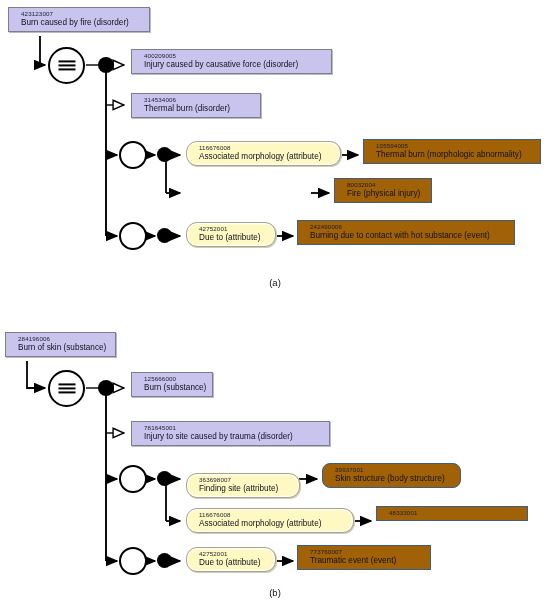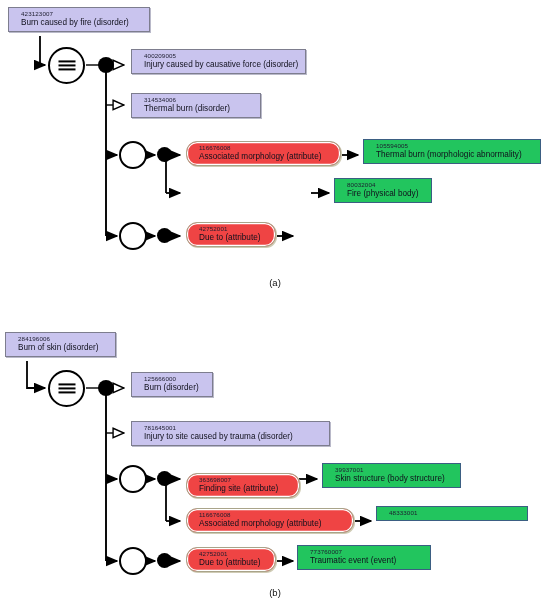--- a/index.html
+++ b/index.html
@@ -52,25 +52,25 @@
     display: block;
     white-space: nowrap;
   }
 
   .concept {
     background: #c9c4ee;
     border: 1px solid #7d7d8e;
     box-shadow: 1px 1px 0 #b9b9c9;
   }
   .value {
-    background: #22c55e;
+    background: #a16207;
     border: 1px solid #3b5e82;
   }
   .attribute {
-    background: #ef4444;
+    background: #fef9c3;
     border: 1px solid #a9a48a;
     border-radius: 11px;
     box-shadow: 0 0 0 1.2px #ffffff inset, 1px 1px 0 #cfcbb4;
   }
 
   .circle-eq, .circle-group {
     position: absolute;
     border: 2px solid #000000;
     border-radius: 50%;
     background: #ffffff;
@@ -155,21 +155,21 @@
 
   <div class="circle-eq" style="left:48px; top:47px; width:37px; height:37px;">
     <span class="bars">
         <i></i>
         <i></i>
         <i></i>
       </span>
   </div>
   <div class="dot" style="left:98px; top:57px; width:16px; height:16px;"></div>
 
-  <div class="node concept" style="left:131px; top:49px; width:175px;">
+  <div class="node concept" style="left:131px; top:49px; width:201px;">
     <span class="sctid">400209005</span>
     <span class="term">Injury caused by causative force (disorder)</span>
   </div>
   <div class="node concept" style="left:131px; top:93px; width:130px;">
     <span class="sctid">314534006</span>
     <span class="term">Thermal burn (disorder)</span>
   </div>
 
   <div class="circle-group" style="left:119px; top:141px; width:28px; height:28px;"></div>
   <div class="dot" style="left:157px; top:147px; width:15px; height:15px;"></div>
@@ -178,29 +178,33 @@
     <span class="sctid">116676008</span>
     <span class="term">Associated morphology (attribute)</span>
   </div>
   <div class="node value" style="left:363px; top:139px; width:178px;">
     <span class="sctid">105594005</span>
     <span class="term">Thermal burn (morphologic abnormality)</span>
   </div>
 
   <div class="node value" style="left:334px; top:178px; width:98px;">
     <span class="sctid">80032004</span>
-    <span class="term">Fire (physical body)</span>
+    <span class="term">Fire (physical injury)</span>
   </div>
 
   <div class="circle-group" style="left:119px; top:222px; width:28px; height:28px;"></div>
   <div class="dot" style="left:157px; top:228px; width:15px; height:15px;"></div>
 
   <div class="node attribute" style="left:186px; top:222px; width:90px;">
     <span class="sctid">42752001</span>
     <span class="term">Due to (attribute)</span>
+  </div>
+  <div class="node value" style="left:297px; top:220px; width:218px;">
+    <span class="sctid">242490006</span>
+    <span class="term">Burning due to contact with hot substance (event)</span>
   </div>
 
   <div class="caption" style="top:277px;">(a)</div>
 </div>
 
 <div class="diagram" id="diagram-b">
 
   <svg class="wires" viewBox="0 0 550 276" xmlns="http://www.w3.org/2000/svg">
     <defs>
       <marker id="arrSolidB" markerWidth="7" markerHeight="7" refX="6.2" refY="3" orient="auto">
@@ -227,49 +231,49 @@
     <path d="M299,154 L317,154" stroke="#000" stroke-width="1.8" fill="none" marker-end="url(#arrSolidB)"></path>
     <path d="M353,196 L371,196" stroke="#000" stroke-width="1.8" fill="none" marker-end="url(#arrSolidB)"></path>
 
     <path d="M147,236 L155,236" stroke="#000" stroke-width="1.8" fill="none" marker-end="url(#arrSolidB)"></path>
     <path d="M172,236 L180,236" stroke="#000" stroke-width="1.8" fill="none" marker-end="url(#arrSolidB)"></path>
     <path d="M275,236 L293,236" stroke="#000" stroke-width="1.8" fill="none" marker-end="url(#arrSolidB)"></path>
   </svg>
 
   <div class="node concept" style="left:5px; top:7px; width:111px;">
     <span class="sctid">284196006</span>
-    <span class="term">Burn of skin (disorder)</span>
+    <span class="term">Burn of skin (substance)</span>
   </div>
 
   <div class="circle-eq" style="left:48px; top:45px; width:37px; height:37px;">
     <span class="bars">
         <i></i>
         <i></i>
         <i></i>
       </span>
   </div>
   <div class="dot" style="left:98px; top:55px; width:16px; height:16px;"></div>
 
   <div class="node concept" style="left:131px; top:47px; width:82px;">
     <span class="sctid">125666000</span>
-    <span class="term">Burn (disorder)</span>
+    <span class="term">Burn (substance)</span>
   </div>
   <div class="node concept" style="left:131px; top:96px; width:199px;">
     <span class="sctid">781645001</span>
     <span class="term">Injury to site caused by trauma (disorder)</span>
   </div>
 
   <div class="circle-group" style="left:119px; top:140px; width:28px; height:28px;"></div>
   <div class="dot" style="left:157px; top:146px; width:15px; height:15px;"></div>
 
   <div class="node attribute" style="left:186px; top:140px; width:114px;margin-top:8px;">
     <span class="sctid">363698007</span>
     <span class="term">Finding site (attribute)</span>
   </div>
-  <div class="node value" style="left:322px; top:138px; width:139px;">
+  <div class="node value" style="left:322px; top:138px; width:139px;border-radius:8px;">
     <span class="sctid">39937001</span>
     <span class="term">Skin structure (body structure)</span>
   </div>
 
   <div class="node attribute" style="left:186px; top:183px; width:168px;">
     <span class="sctid">116676008</span>
     <span class="term">Associated morphology (attribute)</span>
   </div>
   <div class="node value" style="left:376px; top:181px; width:152px;">
     <span class="sctid">48333001</span>

